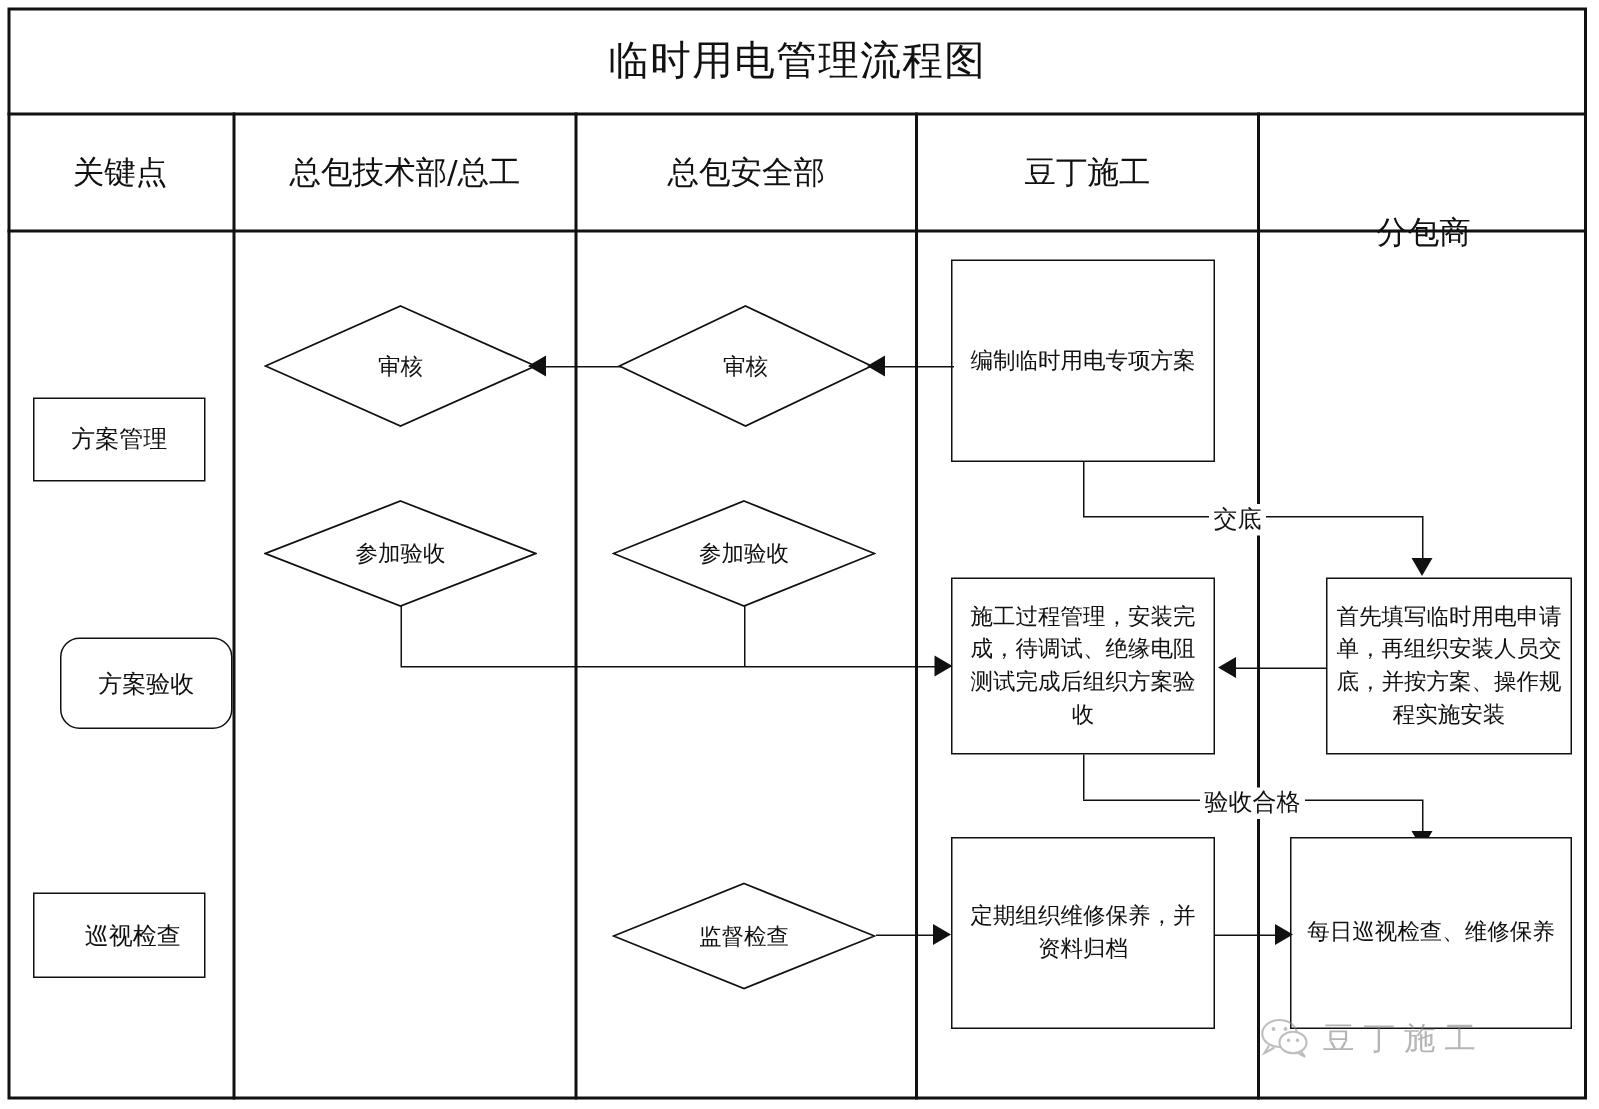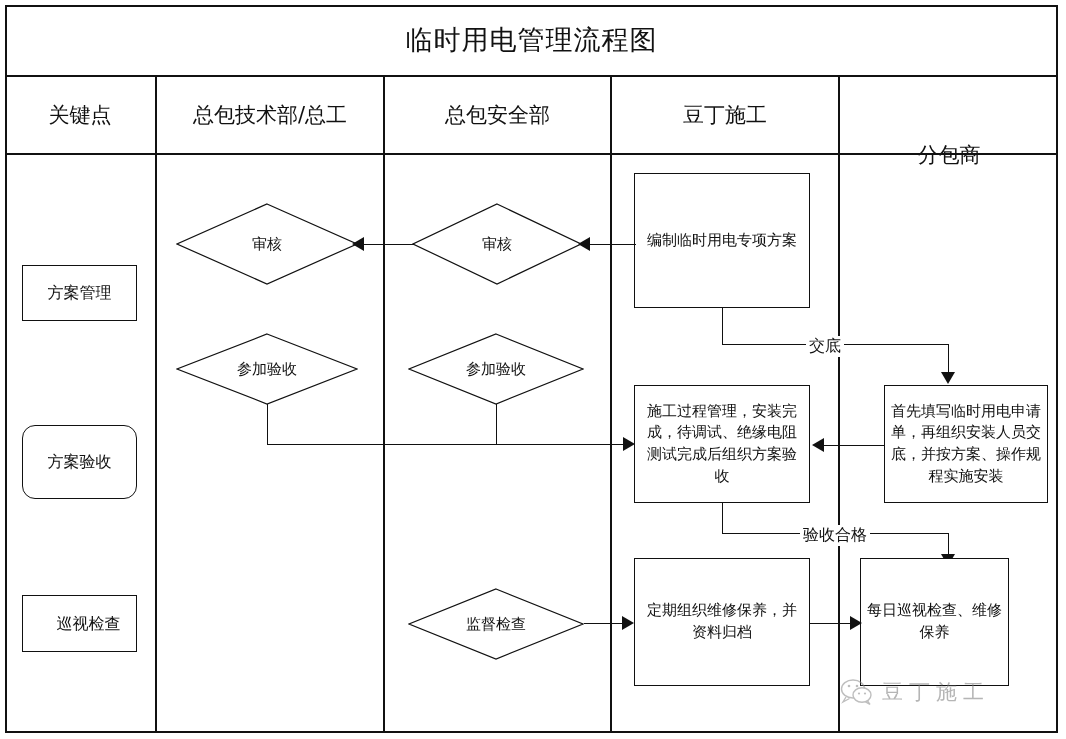--- a/index.html
+++ b/index.html
@@ -79,21 +79,21 @@
   <div class="vrule" style="left:610px;top:75px;height:658px;"></div>
   <div class="vrule" style="left:838px;top:75px;height:658px;"></div>
 
   <div class="colhead" style="left:5px;top:76px;width:150px;">关键点</div>
   <div class="colhead" style="left:157px;top:76px;width:226px;">总包技术部/总工</div>
   <div class="colhead" style="left:385px;top:76px;width:225px;">总包安全部</div>
   <div class="colhead" style="left:612px;top:76px;width:226px;">豆丁施工</div>
   <div class="colhead" style="left:840px;top:76px;width:218px;margin-top:40px;">分包商</div>
 
   <div class="box keybox" style="left:22px;top:218px;width:115px;height:56px;margin-top:47px;">方案管理</div>
-  <div class="box keybox" style="left:22px;top:425px;width:115px;height:74px;border-radius:13px;">方案验收</div>
+  <div class="box keybox" style="left:40px;top:425px;width:115px;height:61px;border-radius:13px;">方案验收</div>
   <div class="box keybox" style="left:22px;top:595px;width:115px;height:57px;padding-left:24px;">巡视检查</div>
 
   <div class="box" style="left:634px;top:173px;width:176px;height:135px;">编制临时用电专项方案</div>
 
   <div class="diamond" style="left:412px;top:203px;width:170px;height:82px;">
     <svg width="170" height="82" viewBox="0 0 170 82">
       <polygon points="85,1 169,41 85,81 1,41" fill="#ffffff" stroke="#111111" stroke-width="1.2"></polygon>
     </svg>
     <div class="dlabel">审核</div>
   </div>
@@ -152,21 +152,21 @@
 
   <div class="diamond" style="left:408px;top:588px;width:176px;height:72px;">
     <svg width="176" height="72" viewBox="0 0 176 72">
       <polygon points="88,1 175,36 88,71 1,36" fill="#ffffff" stroke="#111111" stroke-width="1.2"></polygon>
     </svg>
     <div class="dlabel">监督检查</div>
   </div>
 
   <div class="box" style="left:634px;top:558px;width:176px;height:128px;">定期组织维修保养，并资料归档</div>
 
-  <div class="box" style="left:860px;top:558px;width:149px;height:128px;">每日巡视检查、维修保养</div>
+  <div class="box" style="left:860px;top:558px;width:188px;height:128px;">每日巡视检查、维修保养</div>
 
   <div class="ln lnh" style="left:584px;top:623px;width:46px;"></div>
   <div class="arrow arrow-right" style="left:622px;top:616px;"></div>
 
   <div class="ln lnh" style="left:810px;top:623px;width:48px;"></div>
   <div class="arrow arrow-right" style="left:850px;top:616px;"></div>
 
   <div class="watermark" style="left:840px;top:678px;">
     <span>
       <svg width="34" height="28" viewBox="0 0 34 28">

